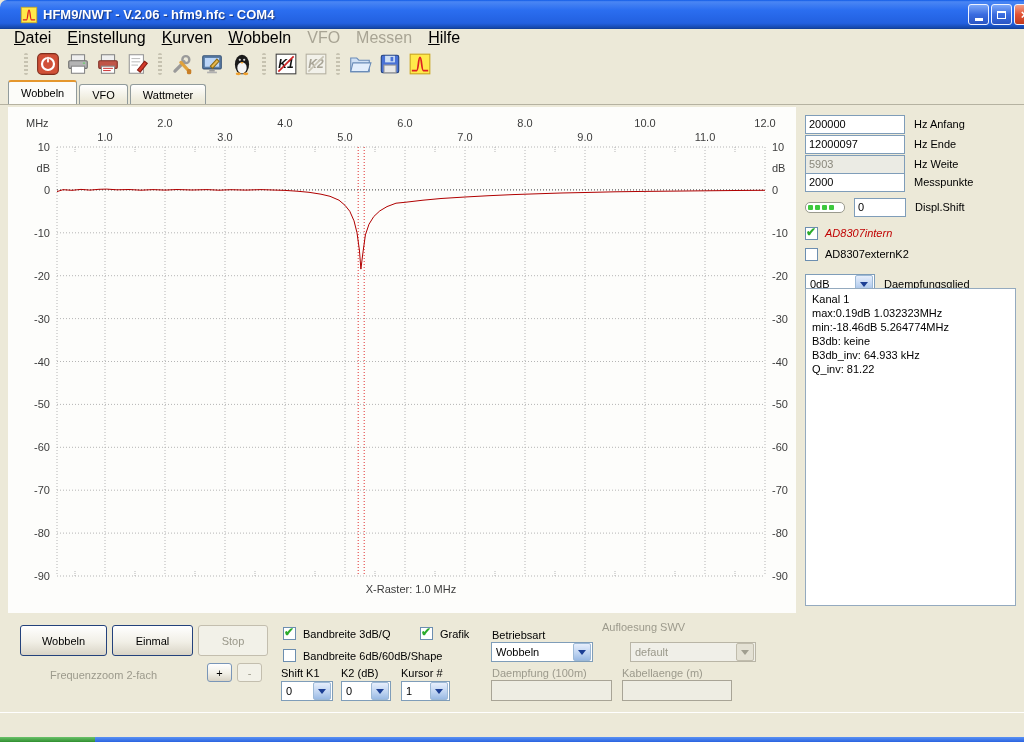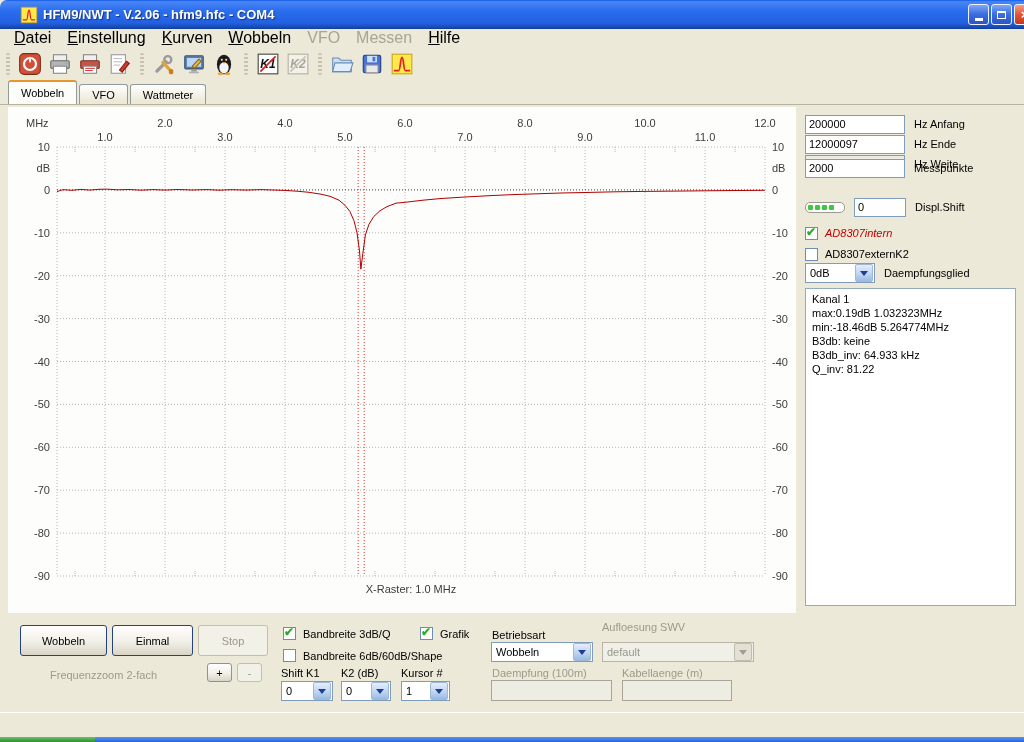--- a/index.html
+++ b/index.html
@@ -19,21 +19,21 @@
   .wb .minbar{width:8px;height:3px;background:#fff;margin-top:9px;}
   .wb .maxbox{width:9px;height:8px;border:1px solid #fff;border-top:2px solid #fff;box-sizing:border-box;}
   .wb .xglyph{color:#fff;font-weight:bold;font-size:13px;line-height:13px;}
 
   
   .menubar{position:absolute;top:29px;left:0;width:1024px;height:17px;display:flex;align-items:center;padding-left:6px;box-sizing:border-box;}
   .menu-item{font-size:16px;padding:1px 8px;color:#000;}
   .menu-item.disabled{color:#a8a494;}
 
   
-  .toolbar{position:absolute;top:46px;left:0;width:1024px;height:36px;display:flex;align-items:center;padding-left:1px;box-sizing:border-box;}
+  .toolbar{position:absolute;top:46px;left:0;width:1024px;height:36px;display:flex;align-items:center;padding-left:19px;box-sizing:border-box;}
   .grip{width:4px;height:22px;margin:0 5px;background:repeating-linear-gradient(180deg,#c6c2b0 0 2px,#ece9d8 2px 4px);border-radius:2px;}
   .tbtn{width:28px;height:28px;display:flex;align-items:center;justify-content:center;margin:0 1px;}
 
   
   .tabbar{position:absolute;top:82px;left:0;width:1024px;height:22px;display:flex;align-items:flex-end;padding-left:8px;box-sizing:border-box;}
   .tab{height:19px;padding:0 12px;border:1px solid #919b9c;border-bottom:none;border-radius:3px 3px 0 0;
     background:linear-gradient(#ffffff,#ece9d8 85%);margin-right:2px;font-size:11px;display:flex;align-items:center;}
   .tab.active{background:#fcfcf9;height:22px;border-top:2px solid #e5972d;position:relative;z-index:2;}
   .tab-line{position:absolute;top:104px;left:0;width:1024px;height:1px;background:#b5b2a1;}
 
@@ -326,21 +326,21 @@
       <span class="rp-label">Hz Anfang</span>
     </div>
     <div class="rp-row" style="top:22px;">
       <input class="rp-input" value="12000097" style="">
       <span class="rp-label">Hz Ende</span>
     </div>
     <div class="rp-row" style="top:42px;">
       <input class="rp-input disabled" readonly="" value="5903" style="">
       <span class="rp-label">Hz Weite</span>
     </div>
-    <div class="rp-row" style="top:46px;">
+    <div class="rp-row" style="top:60px;">
       <input class="rp-input" value="2000" style="">
       <span class="rp-label">Messpunkte</span>
     </div>
     <div class="rp-row" style="top:85px;">
       <div class="pill">
           <i></i>
           <i></i>
           <i></i>
           <i></i>
         </div>
@@ -348,21 +348,21 @@
       <span class="rp-label">Displ.Shift</span>
     </div>
     <div class="rp-row" style="top:111px;">
       <span class="cb checked"></span>
       <span class="cb-label" style="color:#c00000;font-style:italic;">AD8307intern</span>
     </div>
     <div class="rp-row" style="top:132px;">
       <span class="cb"></span>
       <span class="cb-label">AD8307externK2</span>
     </div>
-    <div class="rp-row" style="top:151px;">
+    <div class="rp-row" style="top:162px;">
       <div class="combo" style="width:70px;">
         <span class="ctxt">0dB</span>
         <span class="cbtn">
             <span class="arr"></span>
           </span>
       </div>
       <span class="rp-label">Daempfungsglied</span>
     </div>
     <div class="infobox" id="infobox">
         <div>Kanal 1</div>
@@ -429,21 +429,21 @@
     </div>
 
     <div class="abs" style="left:492px;top:11px;">Betriebsart</div>
     <div class="combo abs" style="left:491px;top:24px;width:102px;">
       <span class="ctxt">Wobbeln</span>
         <span class="cbtn">
           <span class="arr"></span>
         </span>
     </div>
     <div class="abs glabel" style="left:602px;top:3px;">Aufloesung SWV</div>
-    <div class="combo disabled abs" style="left:602px;top:24px;width:152px;gap:24px;">
+    <div class="combo disabled abs" style="left:630px;top:24px;width:126px;gap:24px;">
       <span class="ctxt">default</span>
         <span class="cbtn">
           <span class="arr"></span>
         </span>
     </div>
     <div class="abs glabel" style="left:492px;top:49px;">Daempfung (100m)</div>
     <input class="binput abs" style="left: 491px; top: 62px; width: 121px;" readonly="" value="">
     <div class="abs glabel" style="left:622px;top:49px;">Kabellaenge (m)</div>
     <input class="binput abs" style="left: 622px; top: 62px; width: 110px;" readonly="" value="">
   </div>

